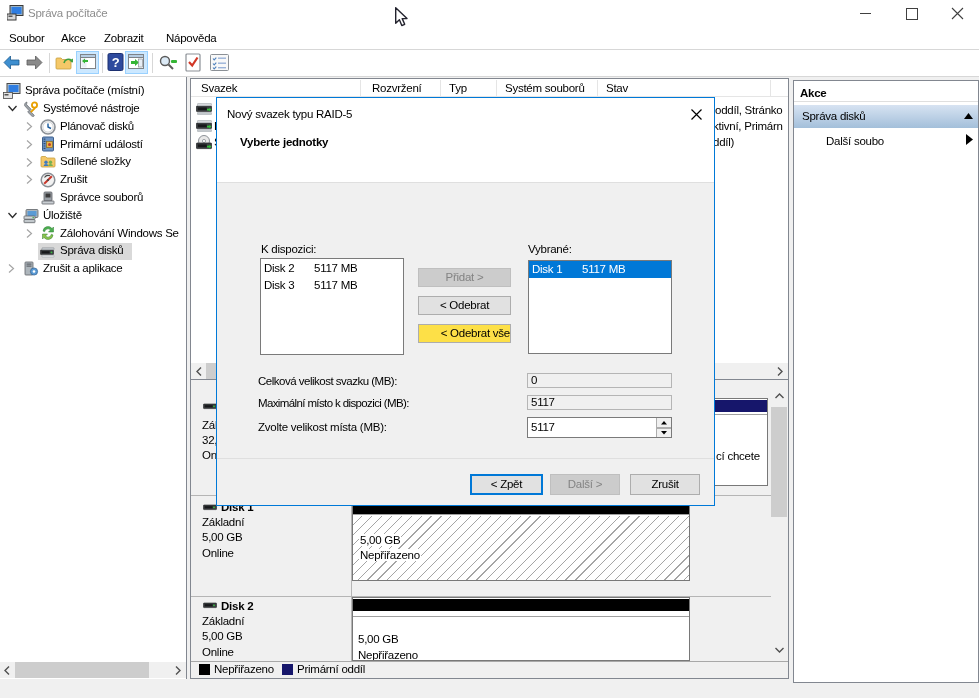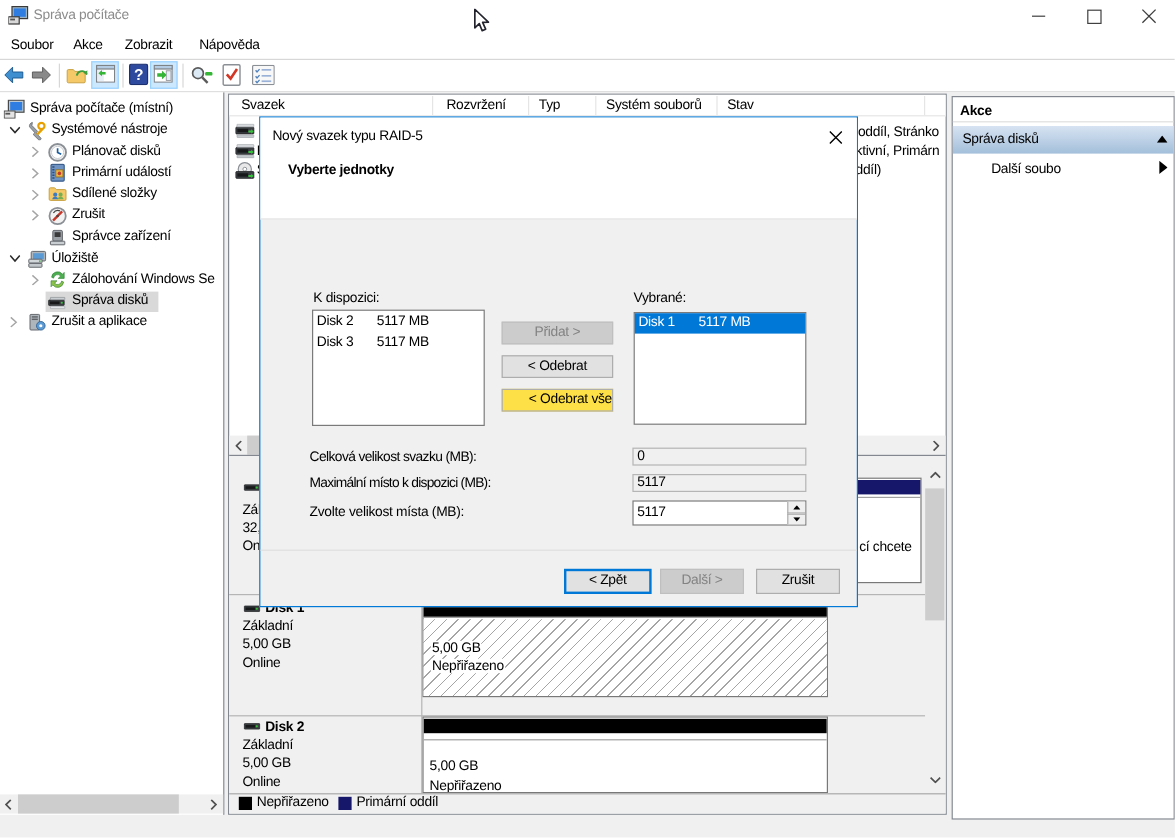--- a/index.html
+++ b/index.html
@@ -171,21 +171,21 @@
     </div>
 <div class="t" style="left:60px;top:173px;">Zrušit</div>
 
 <div class="ab" style="left:40px;top:189.5px;">
 <svg width="16" height="16" viewBox="0 0 16 16">
 <rect x="4" y="2" width="8" height="9" rx="1" fill="#9aa0a6" stroke="#5f6368" stroke-width="0.8"></rect>
 <rect x="5.5" y="3.5" width="5" height="4" fill="#3a3a3a"></rect>
 <rect x="2" y="11" width="12" height="3" rx="0.5" fill="#c9ced2" stroke="#5f6368" stroke-width="0.8"></rect>
 </svg>
     </div>
-<div class="t" style="left:60px;top:191px;">Správce zařízení</div>
+<div class="t" style="left:60px;top:191px;">Správce souborů</div>
 
 <svg class="ab" style="left:8px;top:212px;" width="9" height="7" viewBox="0 0 9 7">
       <path d="M0.5 1 L4.5 5.5 L8.5 1" stroke="#2b2b2b" stroke-width="1.3" fill="none"></path>
     </svg>
 <div class="ab" style="left:23px;top:207.5px;">
 <svg width="16" height="16" viewBox="0 0 16 16">
 <rect x="3" y="1.5" width="12" height="8" rx="1" fill="#aeb6bc" stroke="#5f6368" stroke-width="0.8"></rect>
 <rect x="4.5" y="3" width="9" height="5" fill="#5b9bd5"></rect>
 <rect x="1" y="8" width="11" height="3.2" rx="0.6" fill="#d2d7da" stroke="#5f6368" stroke-width="0.8"></rect>
 <rect x="1" y="11.5" width="11" height="3.2" rx="0.6" fill="#c2c8cc" stroke="#5f6368" stroke-width="0.8"></rect>

